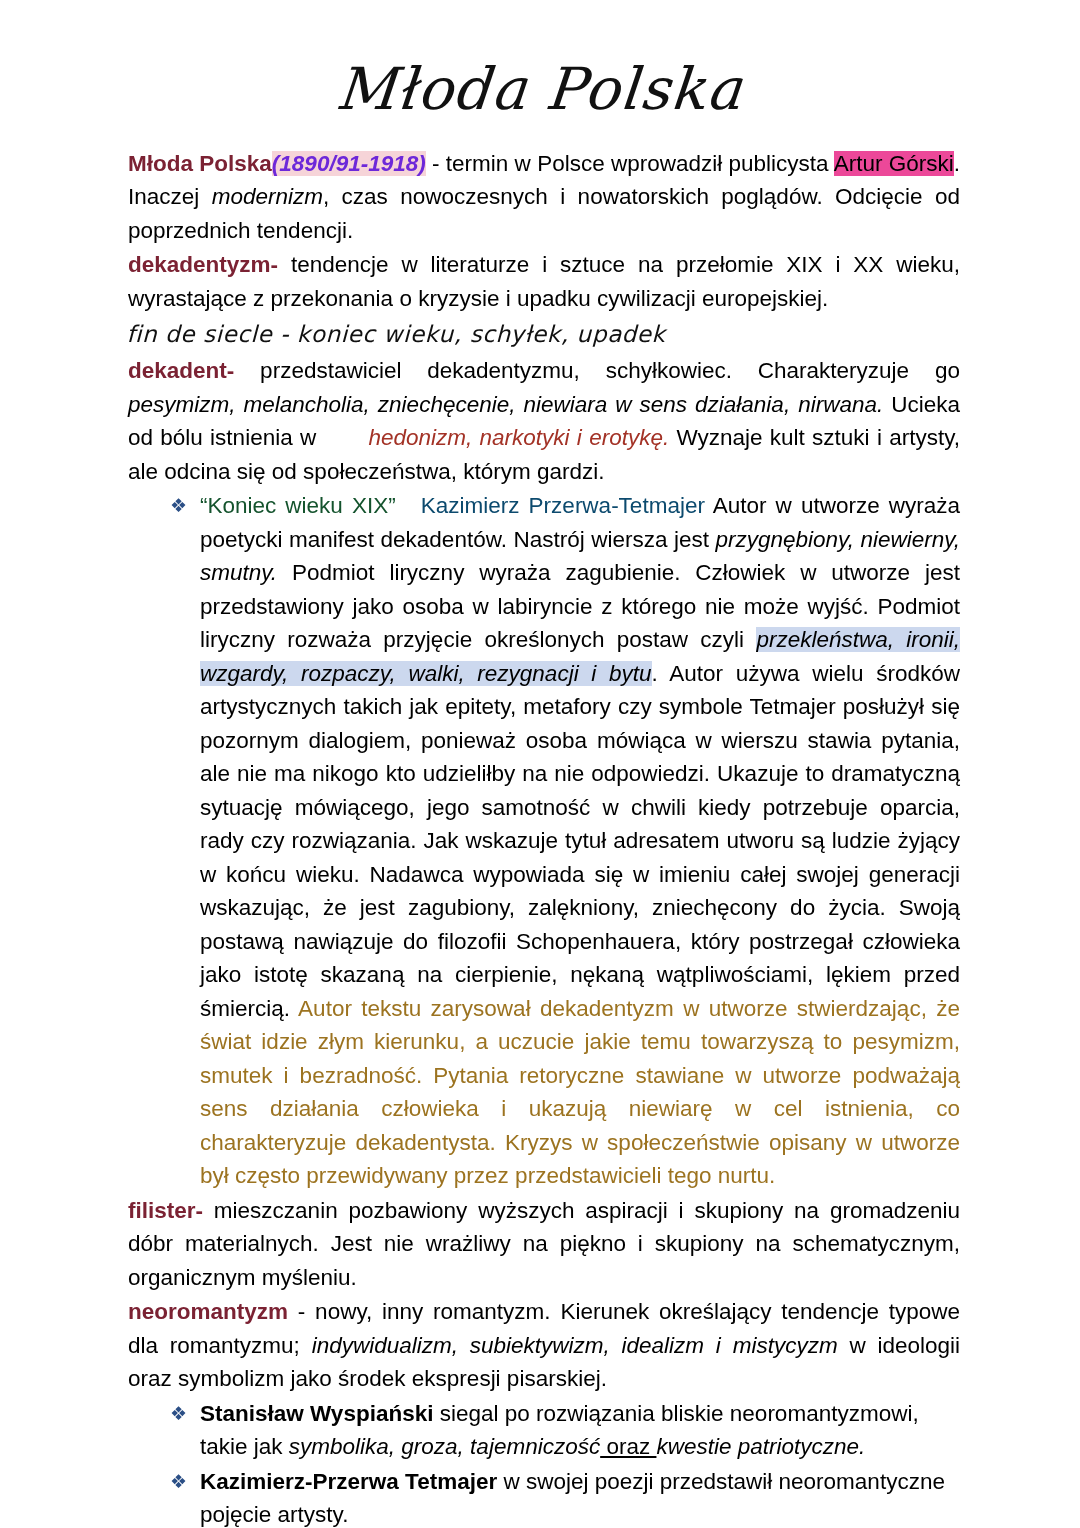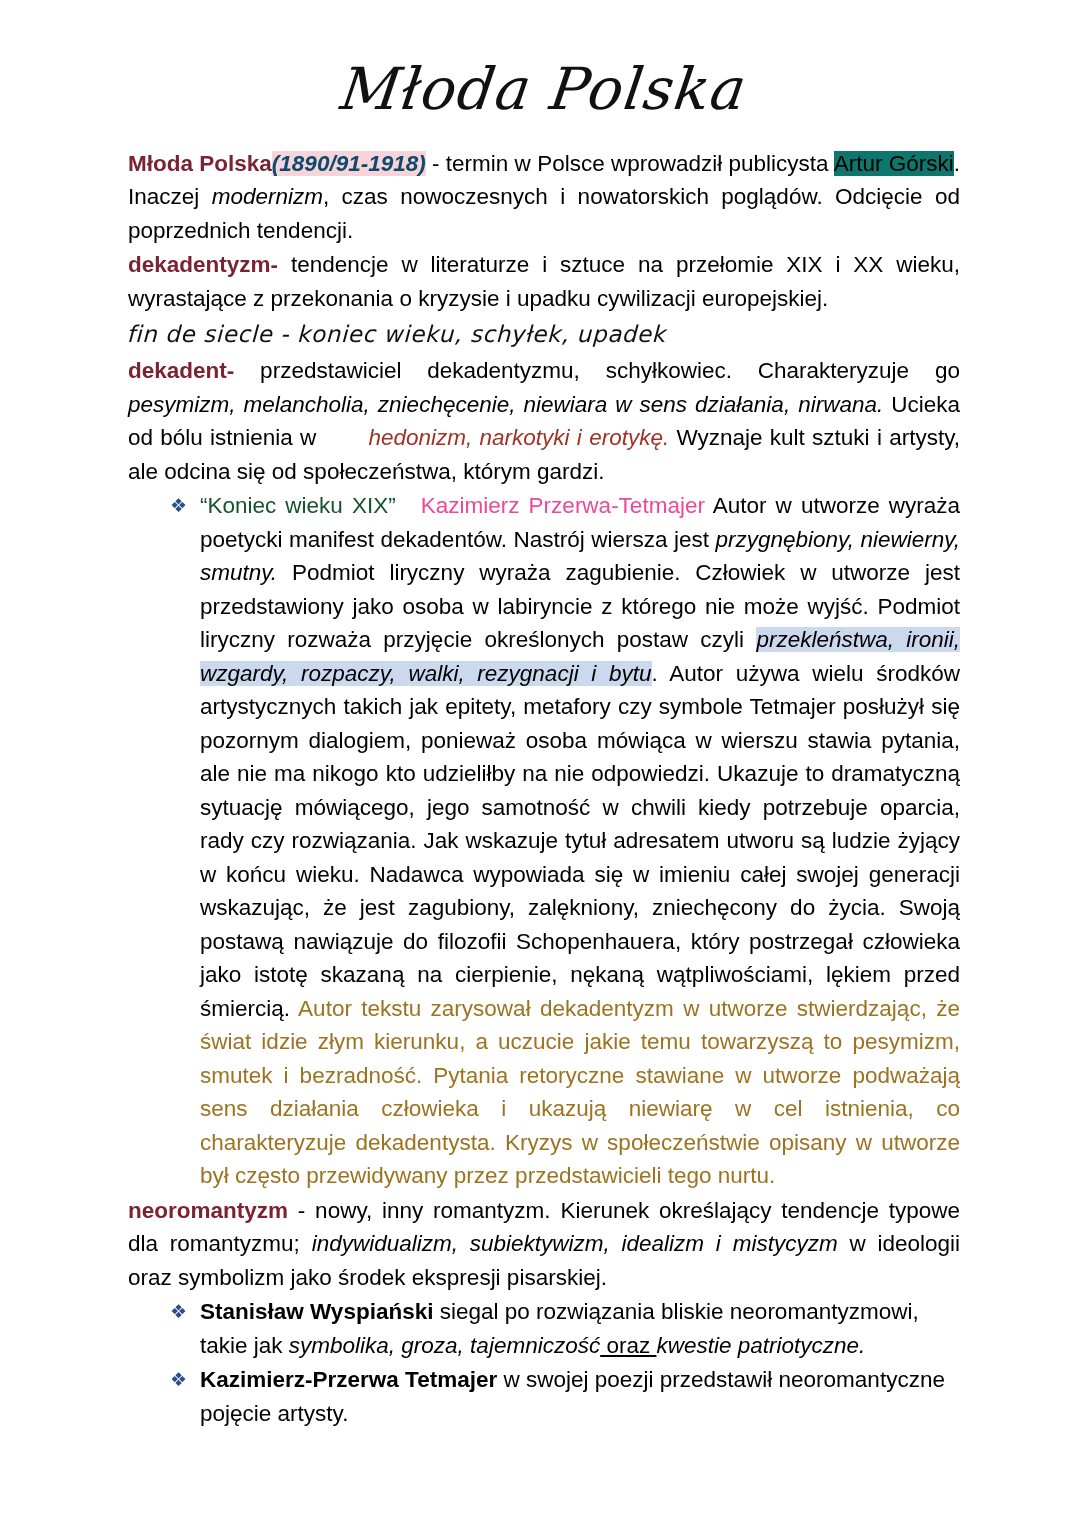--- a/index.html
+++ b/index.html
@@ -51,26 +51,26 @@
 
   
   .term {
     font-weight: bold;
     color: #7b2233;
   }
 
   
   .hl-pink {
     background: #f6d4d8;
-    color: #0c4a6e;
+    color: #6d28d9;
     font-style: italic;
     font-weight: bold;
   }
   .hl-pink-plain {
-    background: #0f766e;
+    background: #ec4899;
     color: #000000;
   }
   .hl-blue {
     background: #ccd8ee;
   }
 
   .u-ital {
     font-style: italic;
   }
   .u-plain { text-decoration: underline; }
@@ -118,21 +118,21 @@
     text-align: justify;
     text-justify: inter-word;
   }
   .bullet-body.left { text-align: left; }
 
   .head-navy {
     color: #14532d;
     font-weight: normal;
   }
   .head-steel {
-    color: #ec4899;
+    color: #0c4a6e;
     margin-left: 16px;
   }
   .name-bold { font-weight: bold; }
 
   .gold-ital {
     color: #9c7320;
   }
 </style>
 </head>
 <body>
@@ -147,20 +147,21 @@
 
   <p class="handwriting">fin de siecle - koniec wieku, schyłek, upadek</p>
 
   <p class="para"><span class="term">dekadent-</span><span> przedstawiciel dekadentyzmu, schyłkowiec. Charakteryzuje go </span><span class="u-ital">pesymizm, melancholia, zniechęcenie, niewiara w sens działania, nirwana.</span><span> Ucieka od bólu istnienia w </span><span class="red-ital">hedonizm, narkotyki i erotykę.</span><span> Wyznaje kult sztuki i artysty, ale odcina się od społeczeństwa, którym gardzi.</span></p>
 
   <div class="bullet-block">
     <span class="bullet-glyph">❖</span>
     <div class="bullet-body"><span class="head-navy">“Koniec wieku XIX”</span><span> </span><span class="head-steel">Kazimierz Przerwa-Tetmajer</span><span> Autor w utworze wyraża poetycki manifest dekadentów. Nastrój wiersza jest </span><span class="u-ital">przygnębiony, niewierny, smutny.</span><span> Podmiot liryczny wyraża zagubienie. Człowiek w utworze jest przedstawiony jako osoba w labiryncie z którego nie może wyjść. Podmiot liryczny rozważa przyjęcie określonych postaw czyli </span><span class="hl-blue u-ital">przekleństwa, ironii, wzgardy, rozpaczy, walki, rezygnacji i bytu</span><span>. Autor używa wielu środków artystycznych takich jak epitety, metafory czy symbole  Tetmajer posłużył się pozornym dialogiem, ponieważ osoba mówiąca w wierszu stawia pytania, ale nie ma nikogo kto udzieliłby na nie odpowiedzi. Ukazuje to dramatyczną sytuację mówiącego, jego samotność w chwili kiedy potrzebuje oparcia, rady czy rozwiązania. Jak wskazuje tytuł adresatem utworu są ludzie żyjący w końcu wieku. Nadawca wypowiada się w imieniu całej swojej generacji wskazując, że jest zagubiony, zalękniony, zniechęcony do życia. Swoją postawą nawiązuje do filozofii Schopenhauera, który postrzegał człowieka jako istotę skazaną na cierpienie, nękaną wątpliwościami, lękiem przed śmiercią. </span><span class="gold-ital">Autor tekstu zarysował dekadentyzm w utworze stwierdzając, że świat idzie złym kierunku, a uczucie jakie temu towarzyszą to pesymizm, smutek i bezradność. Pytania retoryczne stawiane w utworze podważają sens działania człowieka i ukazują niewiarę w cel istnienia, co charakteryzuje dekadentysta. Kryzys w społeczeństwie opisany w utworze był często przewidywany przez przedstawicieli tego nurtu.</span></div>
   </div>
 
+  <p class="para"><span class="term">filister-</span><span> mieszczanin pozbawiony wyższych aspiracji i skupiony na gromadzeniu dóbr materialnych. Jest nie wrażliwy na piękno i skupiony na schematycznym, organicznym myśleniu.</span></p>
 
   <p class="para"><span class="term">neoromantyzm</span><span> - nowy, inny romantyzm. Kierunek określający tendencje typowe dla romantyzmu; </span><span class="u-ital">indywidualizm, subiektywizm, idealizm i mistycyzm </span><span>w ideologii oraz symbolizm jako środek ekspresji pisarskiej.</span></p>
 
   <div class="bullet-block">
     <span class="bullet-glyph">❖</span>
     <div class="bullet-body left"><span class="name-bold">Stanisław Wyspiański</span><span> siegal po rozwiązania bliskie neoromantyzmowi, takie jak </span><span class="u-ital">symbolika, groza, tajemniczość</span><span class="u-plain"> oraz </span><span class="u-ital">kwestie patriotyczne.</span></div>
   </div>
 
   <div class="bullet-block">
     <span class="bullet-glyph">❖</span>

